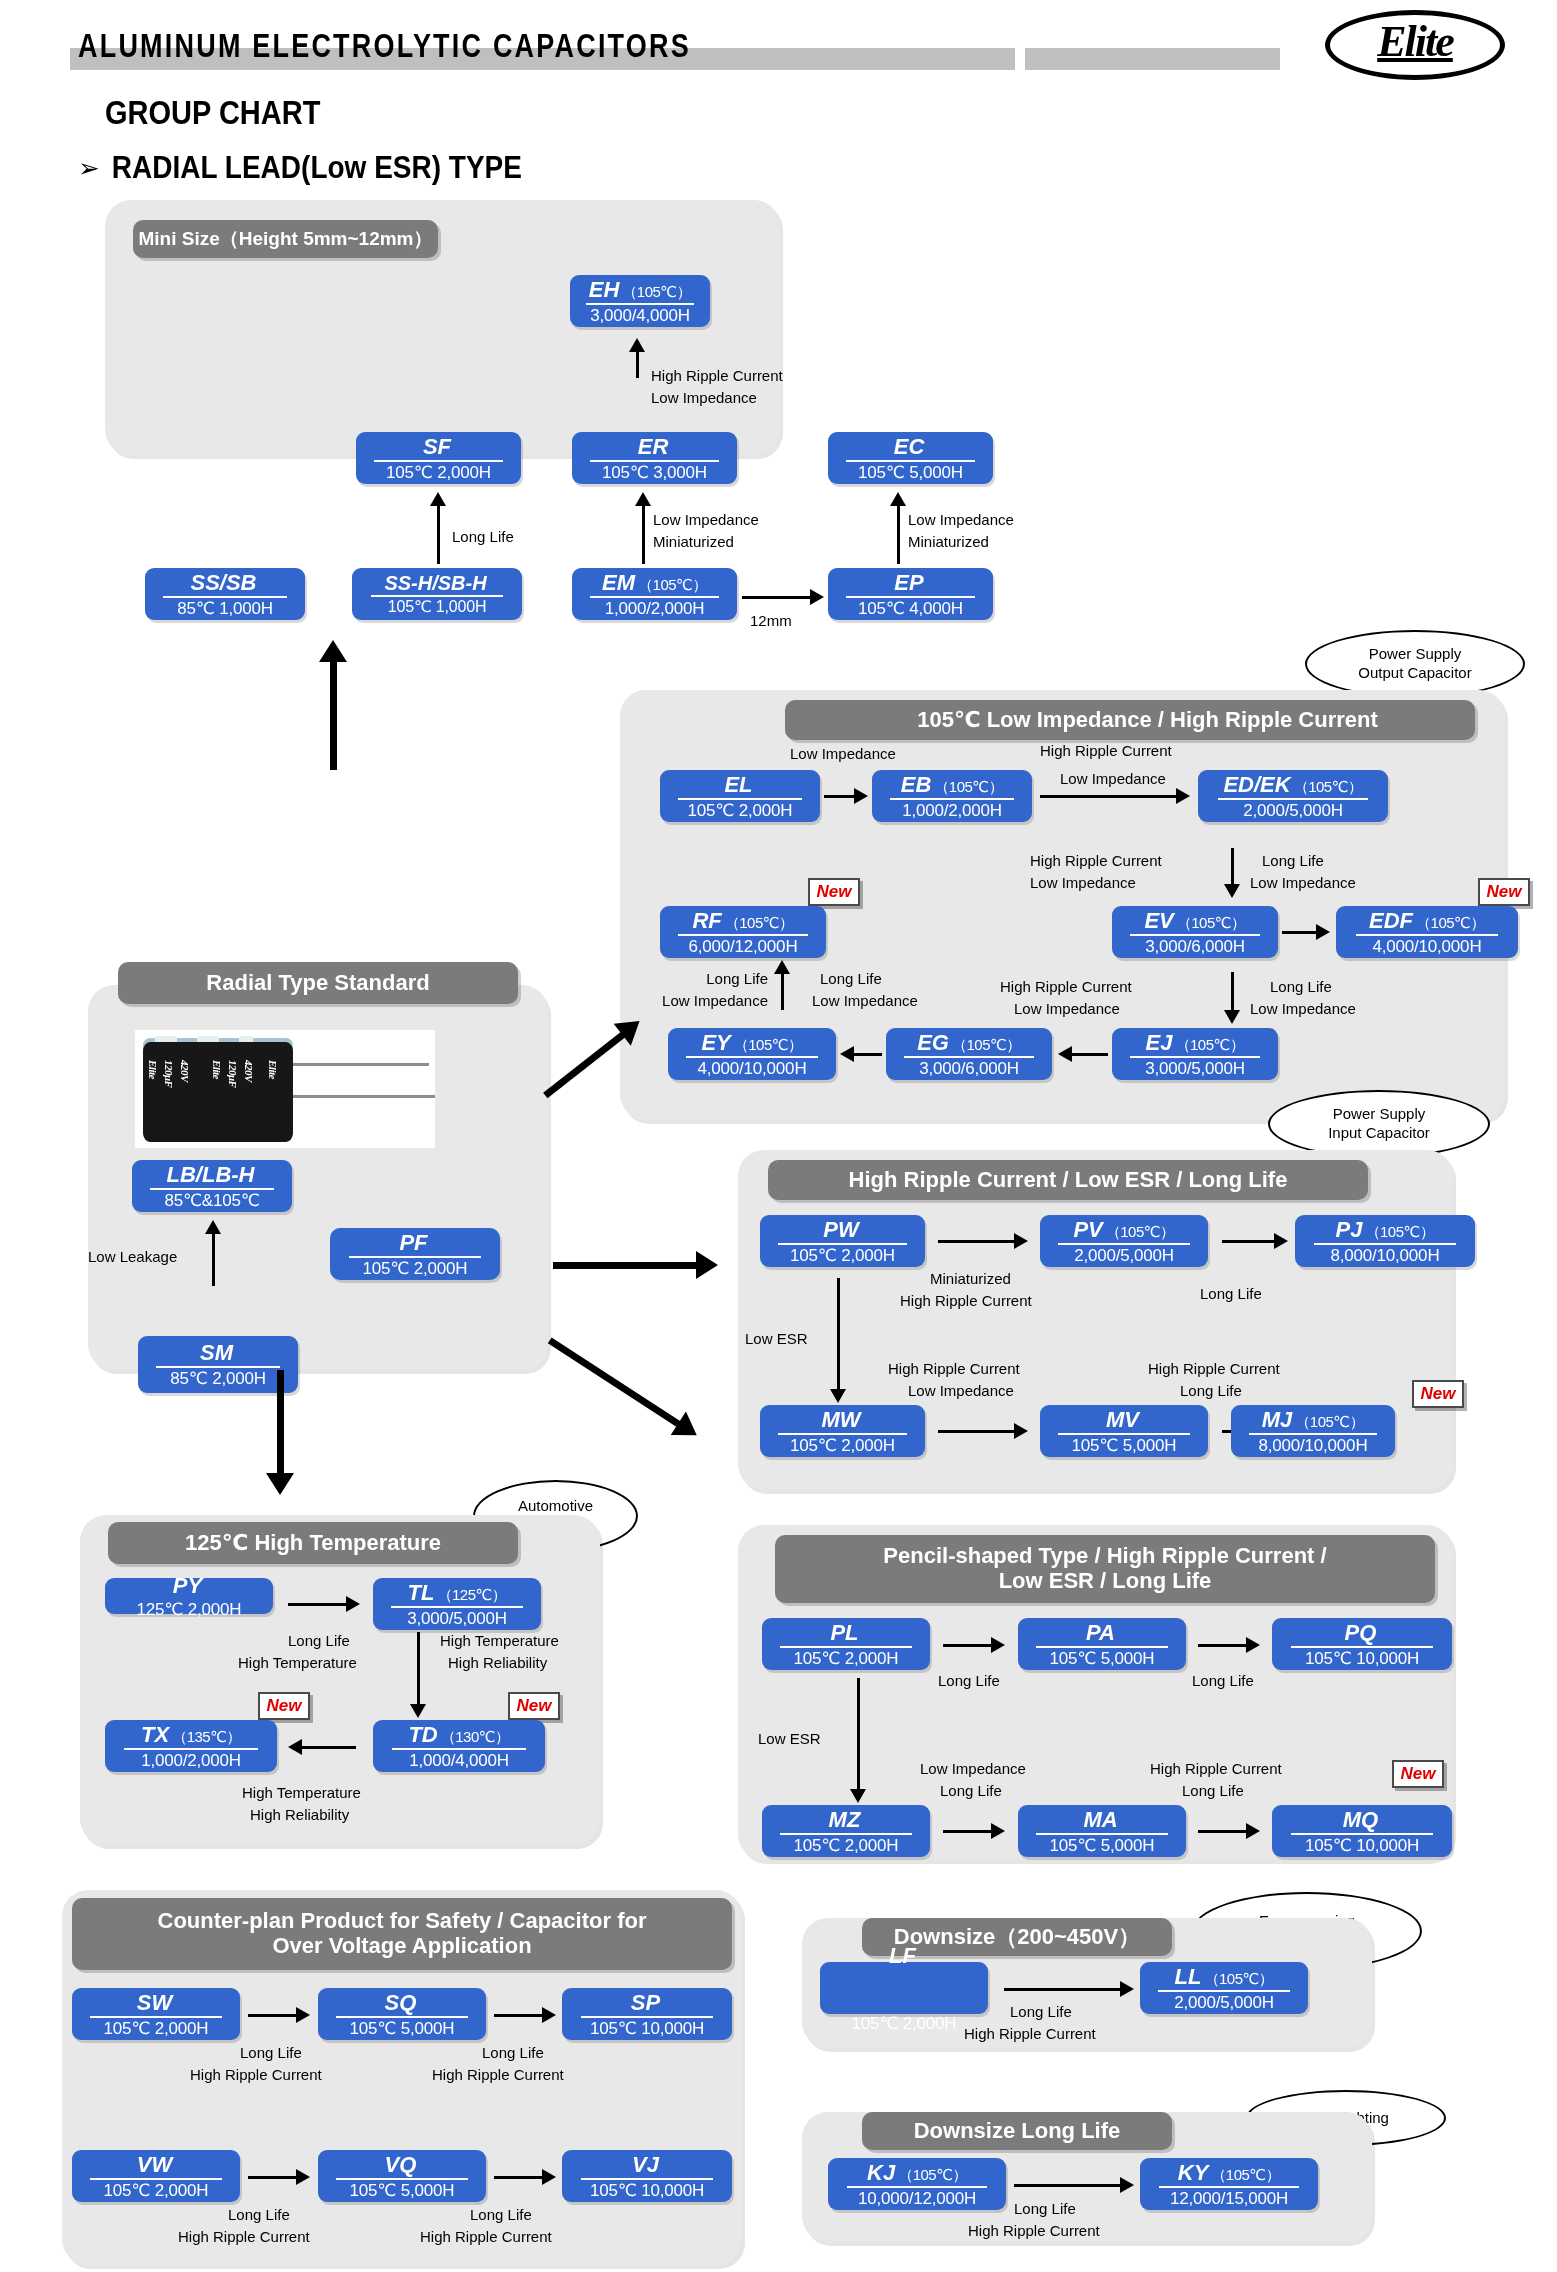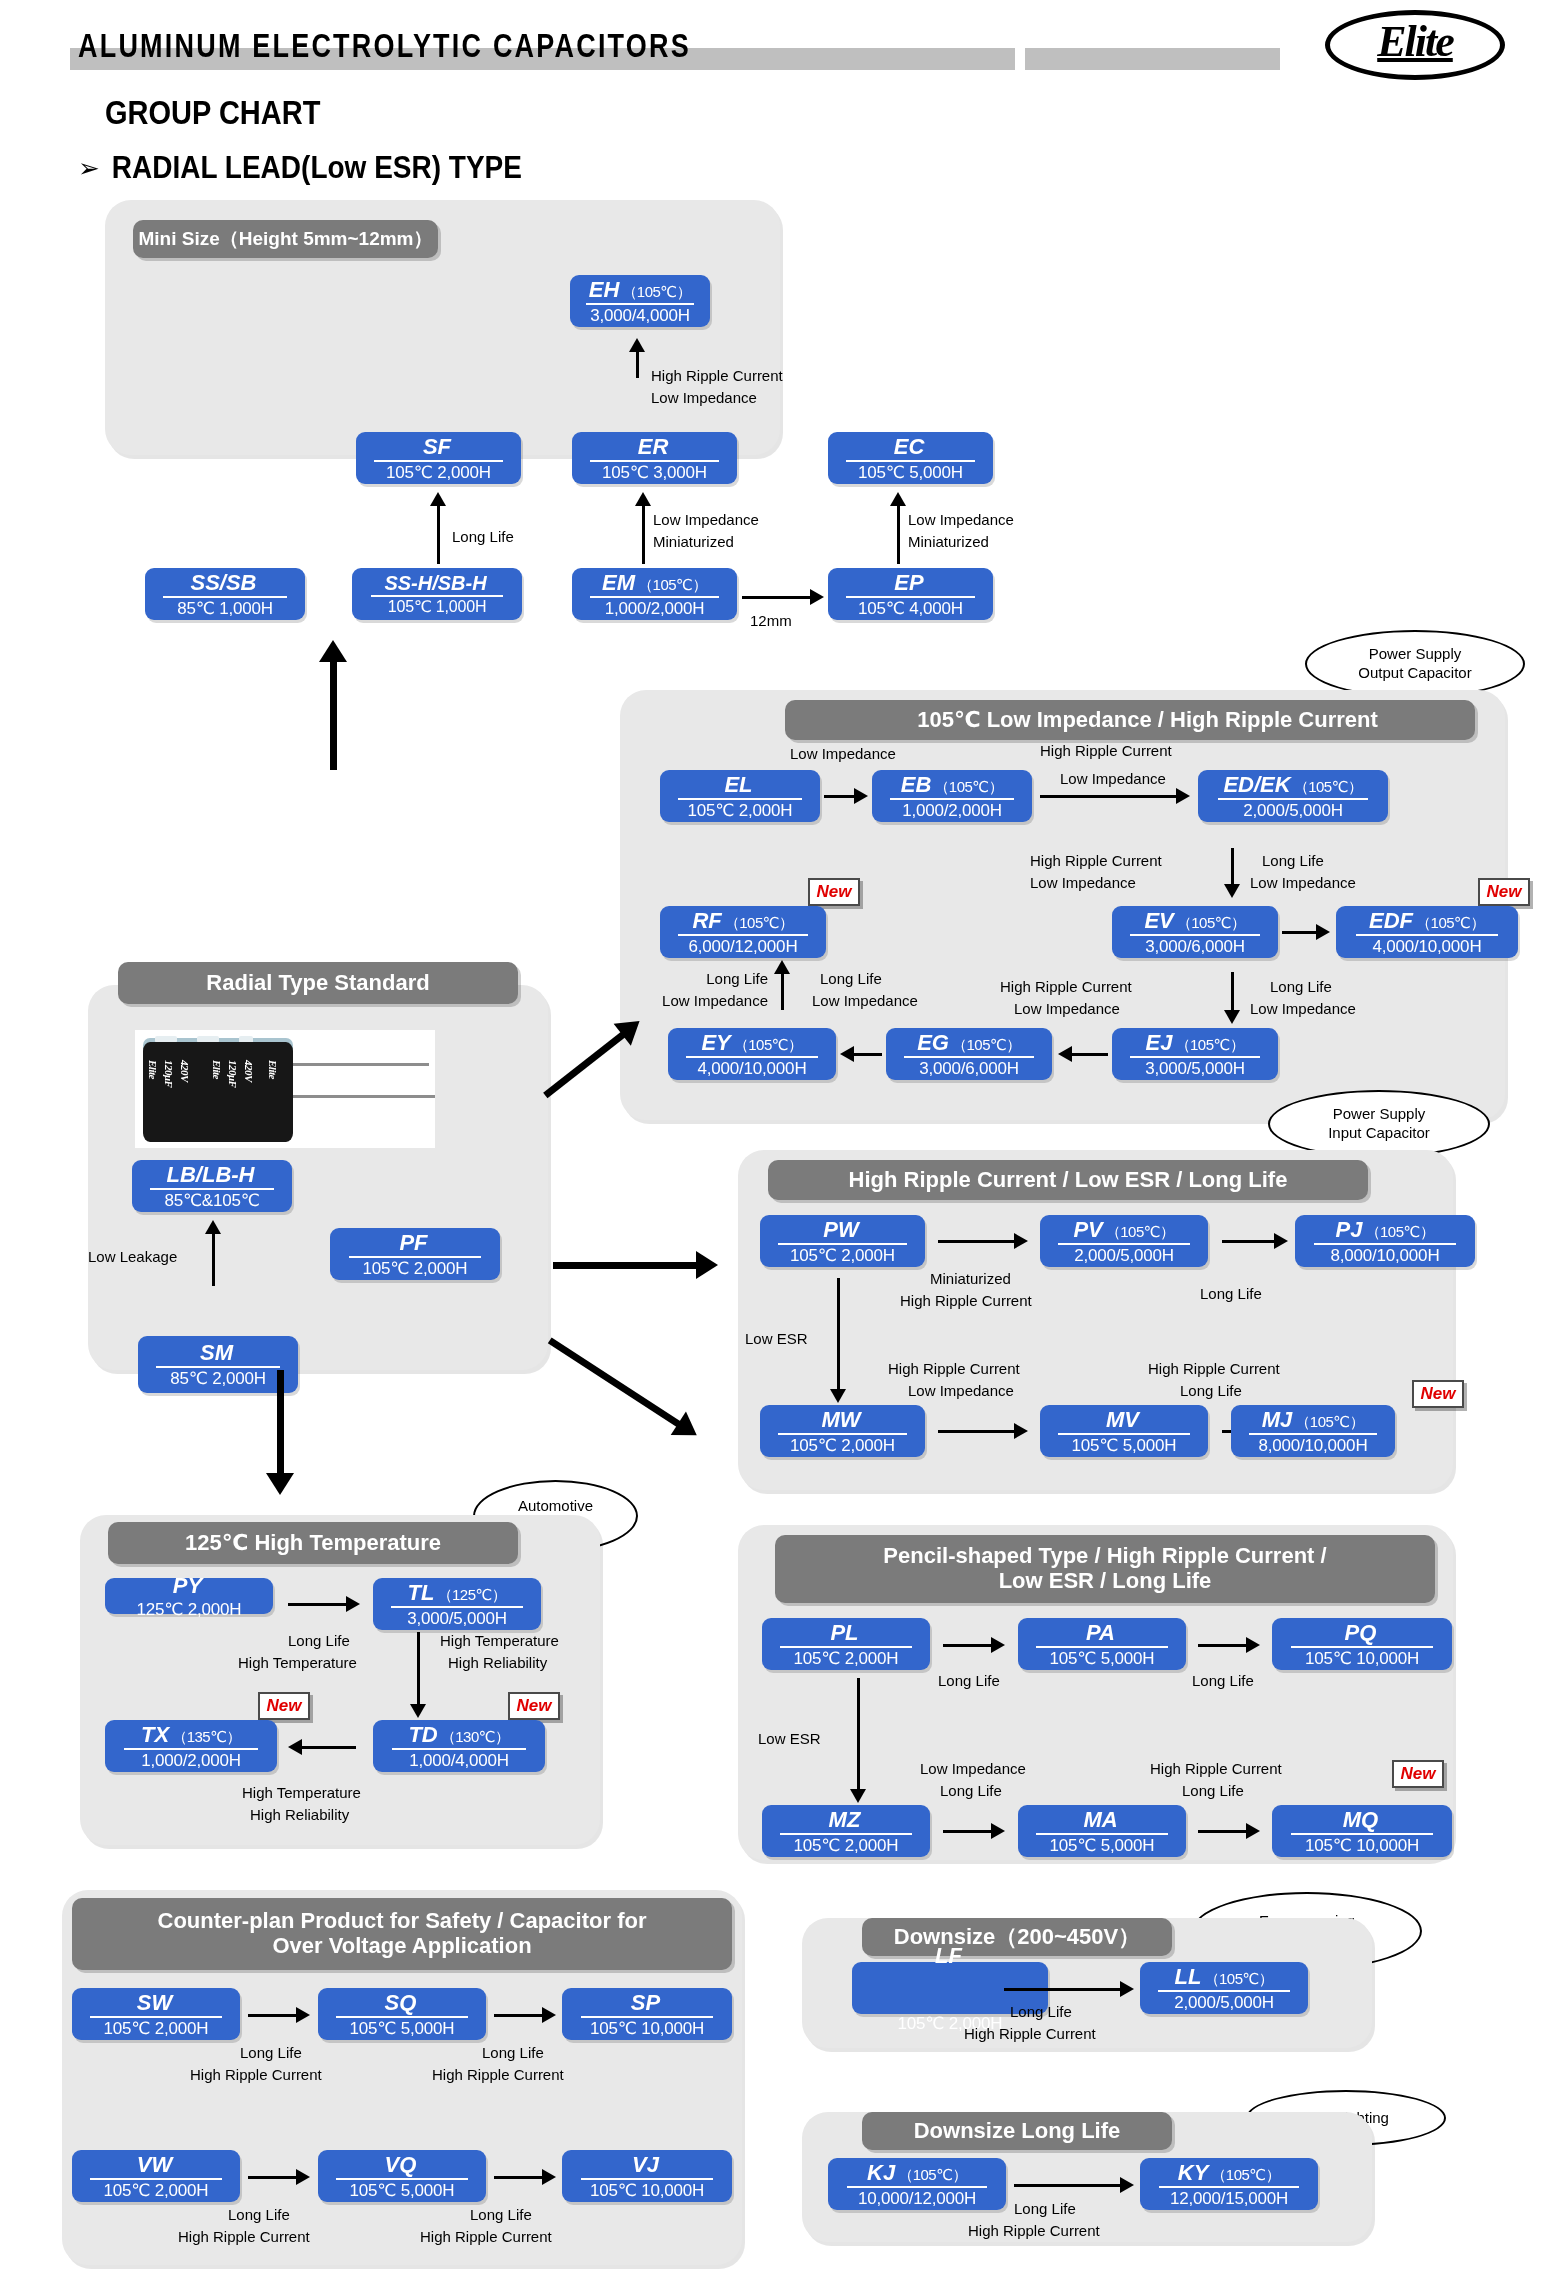--- a/index.html
+++ b/index.html
@@ -409,21 +409,21 @@
   </div>
 <div class="abs lbl" style="left:88px;top:1248px;">Low Leakage</div>
 <div class="abs cap" style="left:132px;top:1336px;width:160px;height:57px;margin-left:6px;">
   <div class="top">
       <span>SM</span>
       <span class="tmp"></span>
     </div>
   <div class="rule"></div>
   <div class="bot">85℃ 2,000H</div>
 </div>
-<div class="abs cap" style="left:330px;top:1228px;width:170px;height:52px;">
+<div class="abs cap" style="left:330px;top:1228px;width:170px;height:52px;border-radius:10px;">
   <div class="top">
       <span>PF</span>
       <span class="tmp"></span>
     </div>
   <div class="rule"></div>
   <div class="bot">105℃ 2,000H</div>
 </div>
 
 <div class="abs diagarrow" style="left:545px;top:1085px;width:120px;height:20px;transform:rotate(-38deg);">
   <div class="arr arr-thick arr-r" style="position:absolute;left:0;top:0;width:120px;height:20px;">
@@ -764,21 +764,21 @@
 
 <div class="abs callout" style="left:1192px;top:1892px;width:230px;height:78px;">
   <div>
     <div>Energy-saving</div>
     <div>Lamps</div>
   </div>
 </div>
 
 <div class="abs panel" style="left:802px;top:1918px;width:570px;height:130px;"></div>
 <div class="abs banner" style="left:862px;top:1918px;width:310px;height:38px;font-size:22px;">Downsize（200~450V）</div>
-<div class="abs cap" style="left:852px;top:1962px;width:196px;height:52px;gap:22px;">
+<div class="abs cap" style="left:820px;top:1962px;width:168px;height:52px;gap:22px;">
   <div class="top">
       <span>LF</span>
       <span class="tmp"></span>
     </div>
   <div class="rule"></div>
   <div class="bot">105℃ 2,000H</div>
 </div>
 <div class="abs arr arr-r" style="left:1004px;top:1980px;width:130px;height:18px;">
     <div class="shaft" style="width:118px;"></div>
     <div class="head"></div>

